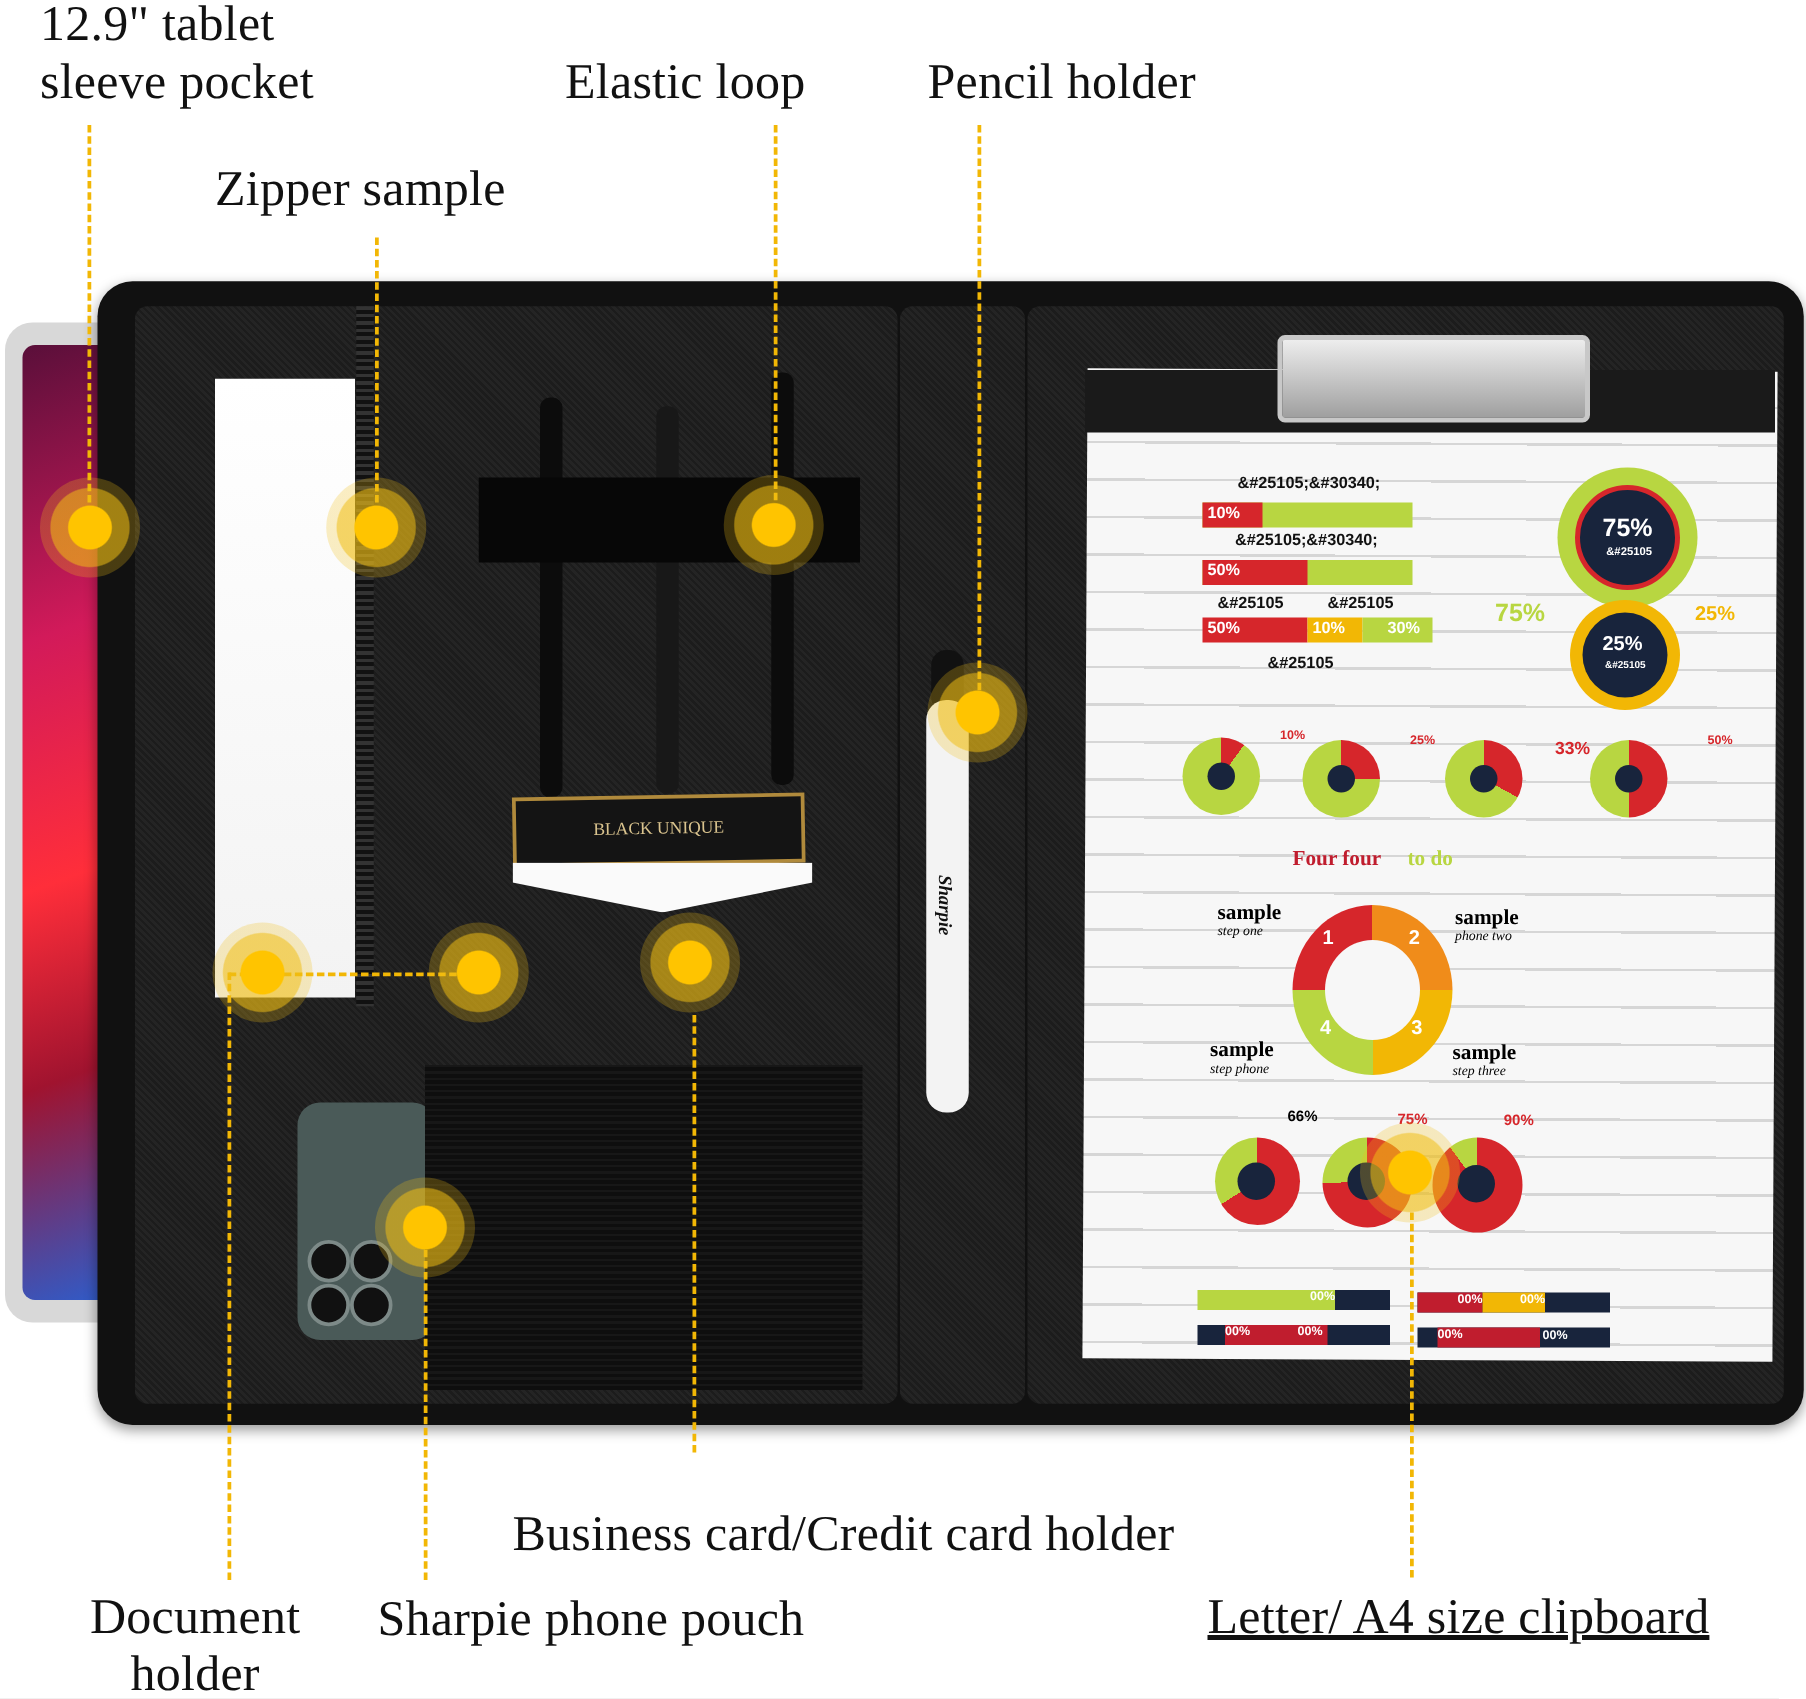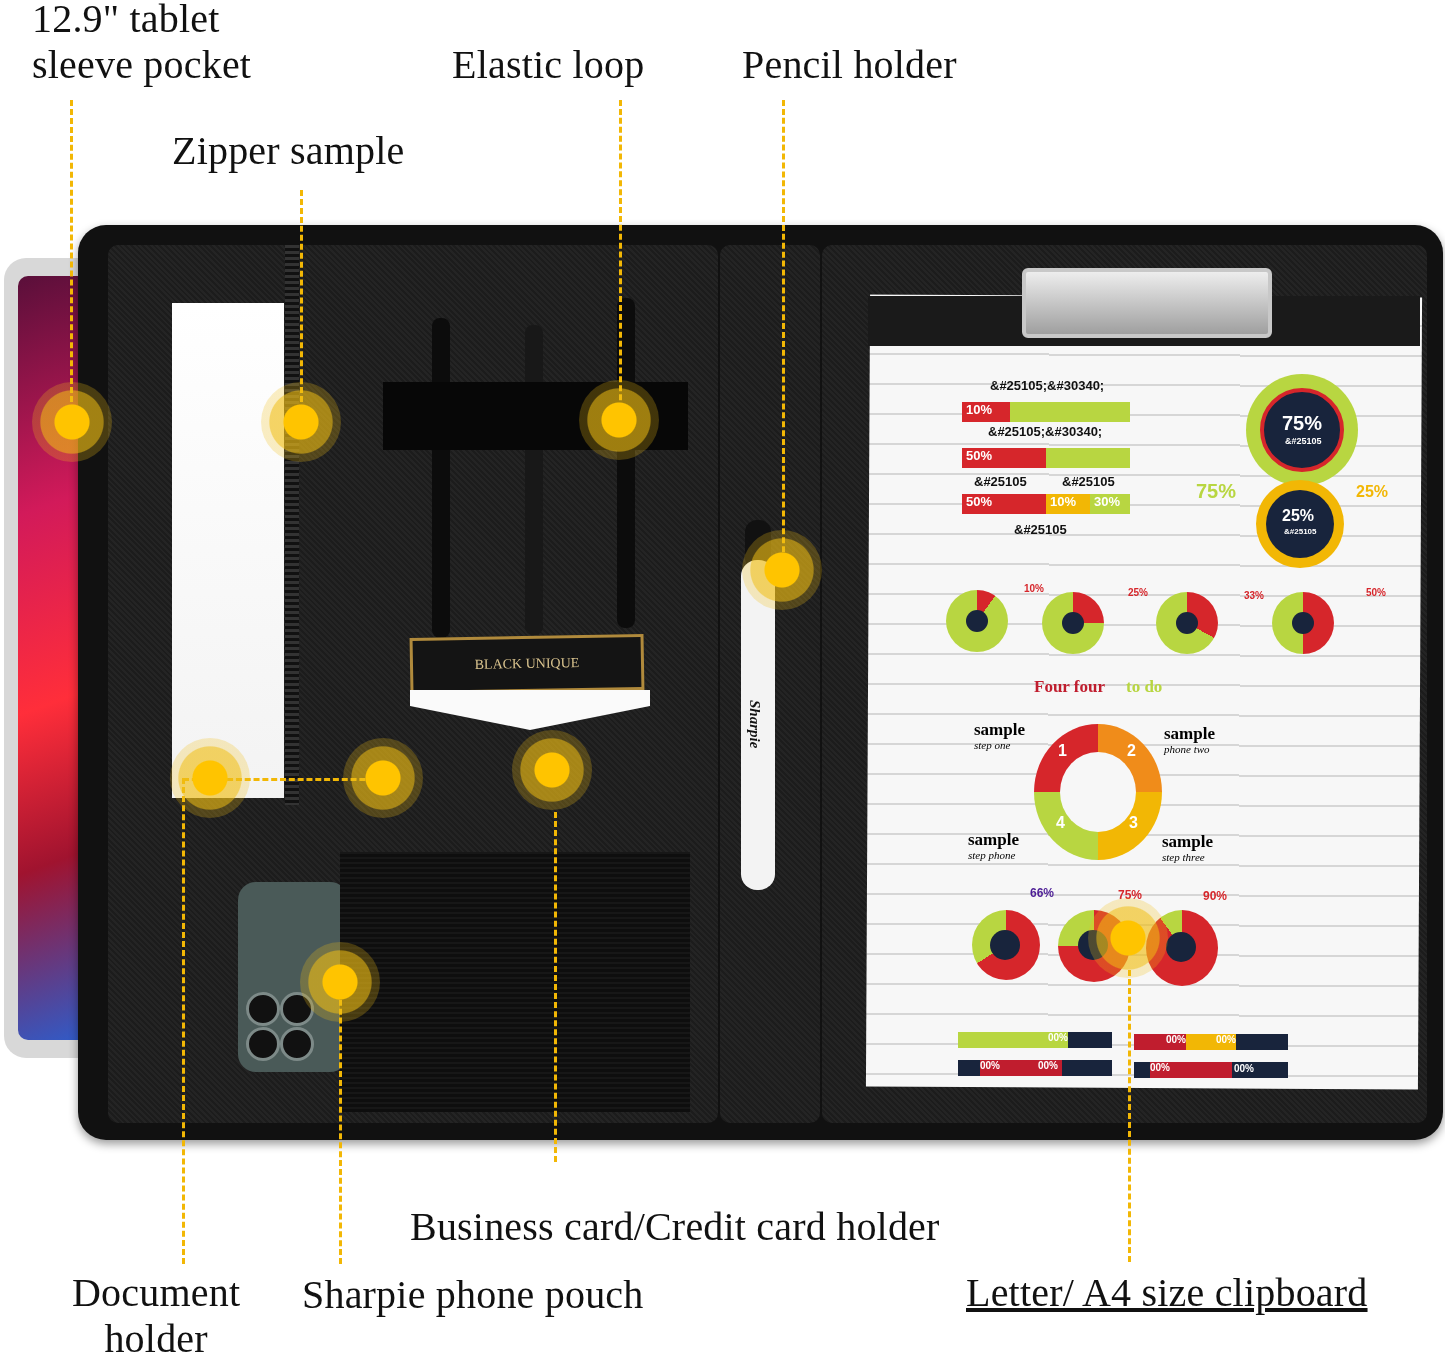--- a/index.html
+++ b/index.html
@@ -80,21 +80,21 @@
   <div class="bar t small" style="left:962px;top:402px;width:44px;background:#d6262b;color:#fff;padding-left:4px;">10%</div>
 
   <span class="t small" style="left:988px;top:424px;color:#111;">&amp;#25105;&amp;#30340;</span>
   <div class="bar" style="left:962px;top:448px;width:168px;background:#b8d641;"></div>
   <div class="bar t small" style="left:962px;top:448px;width:80px;background:#d6262b;color:#fff;padding-left:4px;">50%</div>
 
   <span class="t small" style="left:974px;top:474px;color:#111;">&amp;#25105</span>
   <span class="t small" style="left:1062px;top:474px;color:#111;">&amp;#25105</span>
   <div class="bar t small" style="left:962px;top:494px;width:80px;background:#d6262b;color:#fff;padding-left:4px;">50%</div>
   <div class="bar t small" style="left:1046px;top:494px;width:40px;background:#f2b705;color:#fff;padding-left:4px;">10%</div>
-  <div class="bar t small" style="left:1090px;top:494px;width:36px;background:#b8d641;color:#fff;padding-left:4px;">30%</div>
+  <div class="bar t small" style="left:1090px;top:494px;width:36px;background:#b8d641;color:#fff;padding-left:20px;">30%</div>
   <span class="t small" style="left:1014px;top:522px;color:#111;">&amp;#25105</span>
 
   <div class="ring" style="left:1246px;top:374px;width:112px;height:112px;background:#b8d641;"></div>
   <div class="ring" style="left:1260px;top:388px;width:84px;height:84px;background:#18243c;border:4px solid #d6262b;box-sizing:border-box;"></div>
   <span class="t" style="left:1282px;top:412px;color:#fff;font-size:20px;">75%</span>
   <span class="t" style="left:1285px;top:436px;color:#fff;font-size:9px;">&amp;#25105</span>
   <div class="ring" style="left:1256px;top:480px;width:88px;height:88px;background:#f2b705;"></div>
   <div class="ring" style="left:1266px;top:490px;width:68px;height:68px;background:#18243c;"></div>
   <span class="t" style="left:1282px;top:507px;color:#fff;font-size:16px;">25%</span>
   <span class="t" style="left:1284px;top:527px;color:#fff;font-size:8px;">&amp;#25105</span>
@@ -105,21 +105,21 @@
       <div class="c"></div>
     </div>
   <span class="t" style="left:1024px;top:583px;color:#d6262b;font-size:10px;">10%</span>
   <div class="mini" style="left:1042px;top:592px;background:conic-gradient(#d6262b 0 25%,#b8d641 25% 100%);">
       <div class="c"></div>
     </div>
   <span class="t" style="left:1128px;top:587px;color:#d6262b;font-size:10px;">25%</span>
   <div class="mini" style="left:1156px;top:592px;background:conic-gradient(#d6262b 0 33%,#b8d641 33% 100%);">
       <div class="c"></div>
     </div>
-  <span class="t" style="left:1244px;top:590px;color:#d6262b;font-size:10px;">33%</span>
+  <span class="t" style="left:1244px;top:590px;color:#d6262b;font-size:14px;">33%</span>
   <div class="mini" style="left:1272px;top:592px;background:conic-gradient(#d6262b 0 50%,#b8d641 50% 100%);">
       <div class="c"></div>
     </div>
   <span class="t" style="left:1366px;top:587px;color:#d6262b;font-size:10px;">50%</span>
 
   <span style="position:absolute;left:1034px;top:677px;font-size:17px;font-weight:bold;color:#c01d2e;">Four four</span>
   <span style="position:absolute;left:1126px;top:677px;font-size:17px;font-weight:bold;color:#b8d641;">to do</span>
 
   <div class="ring" style="left:1034px;top:724px;width:128px;height:136px;background:conic-gradient(#f08c1a 0 25%,#f2b705 25% 50%,#b8d641 50% 75%,#d6262b 75% 100%);"></div>
   <div class="ring" style="left:1060px;top:752px;width:76px;height:80px;background:#f7f7f7;"></div>
@@ -130,21 +130,21 @@
 
   <span style="position:absolute;left:974px;top:720px;font-size:17px;font-weight:bold;">sample</span>
   <span style="position:absolute;left:974px;top:739px;font-size:11px;font-style:italic;">step one</span>
   <span style="position:absolute;left:1164px;top:724px;font-size:17px;font-weight:bold;">sample</span>
   <span style="position:absolute;left:1164px;top:743px;font-size:11px;font-style:italic;">phone two</span>
   <span style="position:absolute;left:1162px;top:832px;font-size:17px;font-weight:bold;">sample</span>
   <span style="position:absolute;left:1162px;top:851px;font-size:11px;font-style:italic;">step three</span>
   <span style="position:absolute;left:968px;top:830px;font-size:17px;font-weight:bold;">sample</span>
   <span style="position:absolute;left:968px;top:849px;font-size:11px;font-style:italic;">step phone</span>
 
-  <span class="t" style="left:1030px;top:886px;color:#4c1d95;font-size:12px;">66%</span>
+  <span class="t" style="left:1030px;top:886px;color:#000000;font-size:12px;">66%</span>
   <span class="t" style="left:1118px;top:888px;color:#d6262b;font-size:12px;">75%</span>
   <span class="t" style="left:1203px;top:889px;color:#d6262b;font-size:12px;">90%</span>
   <div class="mini" style="left:972px;top:910px;width:68px;height:70px;background:conic-gradient(#d6262b 0 66%,#b8d641 66% 100%);">
       <div class="c" style="left:18px;top:20px;width:30px;height:30px;"></div>
     </div>
   <div class="mini" style="left:1058px;top:910px;width:72px;height:72px;background:conic-gradient(#d6262b 0 75%,#b8d641 75% 100%);">
       <div class="c" style="left:20px;top:20px;width:30px;height:30px;"></div>
     </div>
   <div class="mini" style="left:1146px;top:910px;width:72px;height:76px;background:conic-gradient(#d6262b 0 90%,#b8d641 90% 100%);">
       <div class="c" style="left:20px;top:22px;width:30px;height:30px;"></div>

